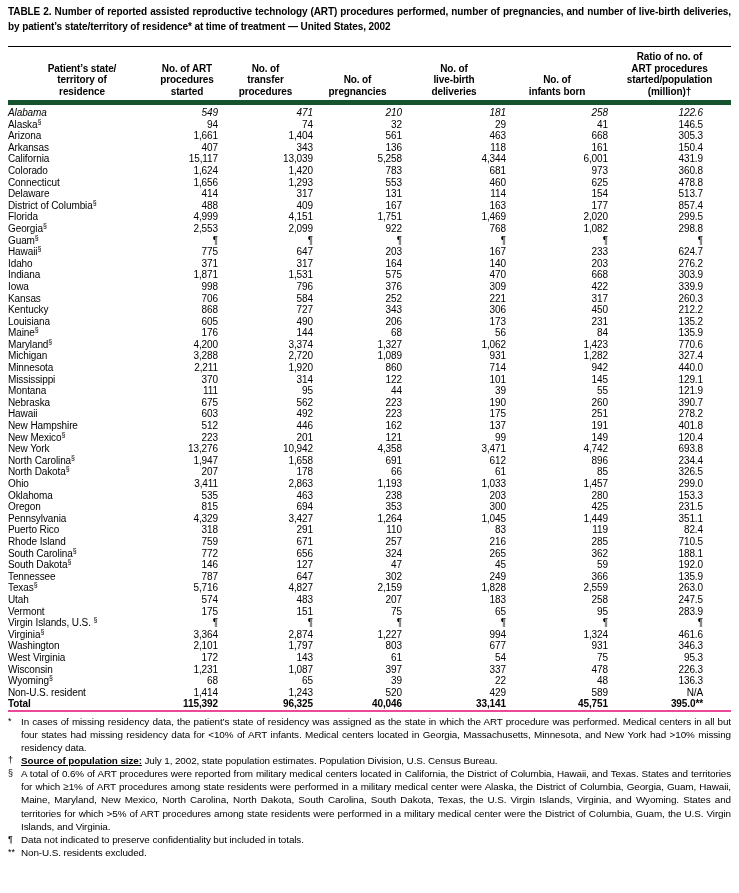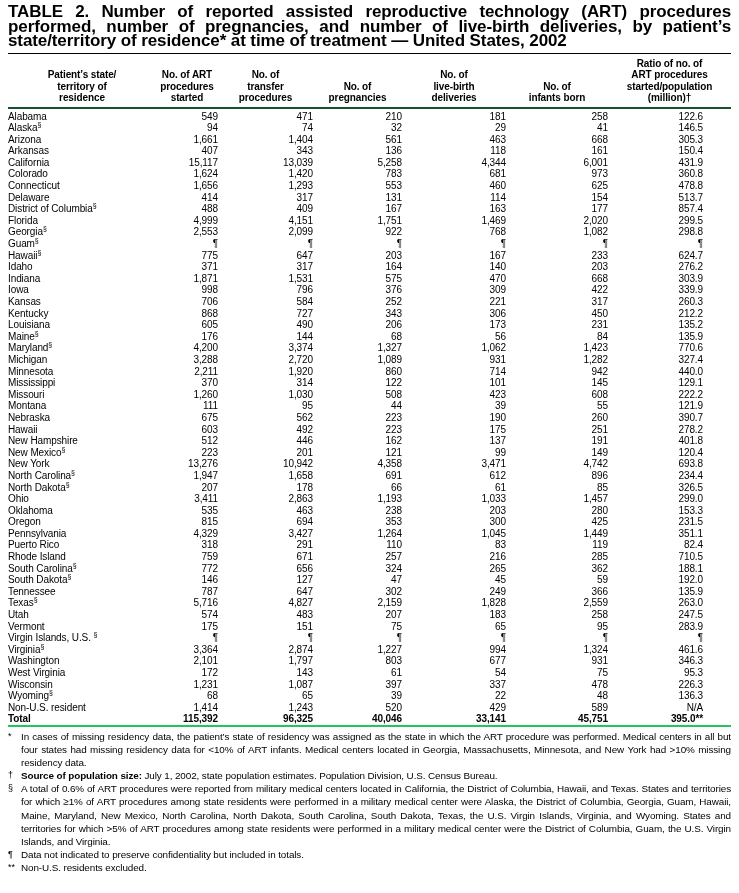--- a/index.html
+++ b/index.html
@@ -1,38 +1,38 @@
 <!DOCTYPE html>
 <html><head>
 <meta charset="utf-8">
 <style>
   html,body{margin:0;padding:0;background:#fff;color:#000;}
   body{width:739px;height:893px;overflow:hidden;
        font-family:"Liberation Sans","DejaVu Sans",sans-serif;}
   .page{padding:5px 8px 0 8px;}
-  .title{font-size:17px;font-weight:bold;line-height:14.5px;
-         text-align:justify;letter-spacing:-0.1px;margin-bottom:4px;}
+  .title{font-size:10px;font-weight:bold;line-height:14.5px;
+         text-align:justify;letter-spacing:-0.1px;margin-bottom:12px;}
   table{border-collapse:collapse;width:723px;table-layout:fixed;}
   thead{border-top:1px solid #000;}
   th{font-size:10px;font-weight:bold;line-height:11.5px;vertical-align:bottom;
      text-align:center;white-space:pre-line;padding:4px 0 3px 0;
-     border-bottom:2px solid #14532d;letter-spacing:-0.1px;}
+     border-bottom:5px solid #14532d;letter-spacing:-0.1px;}
   th.left{text-align:center;}
   tbody td{font-size:10px;line-height:11.6px;height:11.6px;padding:0;
            white-space:nowrap;letter-spacing:-0.1px;vertical-align:bottom;}
   td.num{text-align:right;}
   td.num.last{padding-right:28px;}
-  tr.total-row td{font-weight:bold;border-bottom:2px solid #22c55e;}
-  tbody tr:first-child td{padding-top:2px;}
+  tr.total-row td{font-weight:bold;border-bottom:2px solid #ec4899;}
+  tbody tr:first-child td{padding-top:2px;font-style:italic;}
   sup.state-sup{font-size:7px;line-height:0;vertical-align:super;}
   .footnotes{margin-top:3px;width:723px;}
   .fn{display:flex;font-size:9.9px;line-height:13.1px;letter-spacing:-0.1px;}
   .fn-marker{flex:0 0 13px;text-align:left;font-size:9px;padding-top:0;}
   .fn-text{flex:1;text-align:justify;}
-  .fn-text b{font-weight:bold;}
+  .fn-text b{font-weight:bold;text-decoration:underline;}
 </style>
 </head>
 <body>
 
 <div class="page">
   <div class="title">TABLE 2. Number of reported assisted reproductive technology (ART) procedures performed, number of pregnancies, and number of live-birth deliveries, by patient’s state/territory of residence* at time of treatment — United States, 2002</div>
   <table>
     <colgroup>
         <col style="width: 148px;">
         <col style="width: 62px;">
@@ -277,29 +277,20 @@
         <tr>
           <td><span>Mississippi</span></td>
           <td class="num">370</td>
           <td class="num">314</td>
           <td class="num">122</td>
           <td class="num">101</td>
           <td class="num">145</td>
           <td class="num last">129.1</td>
         </tr>
         <tr>
-          <td><span>Missouri</span></td>
-          <td class="num">1,260</td>
-          <td class="num">1,030</td>
-          <td class="num">508</td>
-          <td class="num">423</td>
-          <td class="num">608</td>
-          <td class="num last">222.2</td>
-        </tr>
-        <tr>
           <td><span>Montana</span></td>
           <td class="num">111</td>
           <td class="num">95</td>
           <td class="num">44</td>
           <td class="num">39</td>
           <td class="num">55</td>
           <td class="num last">121.9</td>
         </tr>
         <tr>
           <td><span>Nebraska</span></td>

